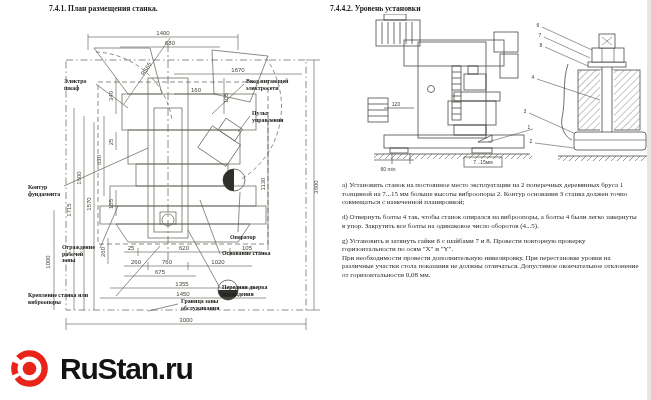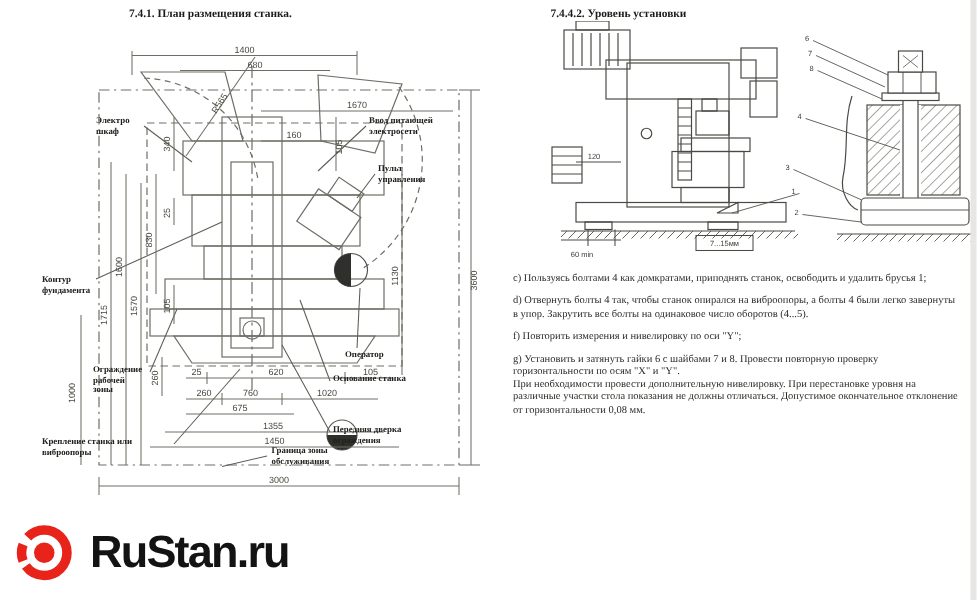--- a/index.html
+++ b/index.html
@@ -1,20 +1,20 @@
 <!DOCTYPE html>
 <html><head>
 <meta charset="utf-8">
 <style>
   html,body{margin:0;padding:0;}
   body{
     width:651px;height:400px;position:relative;overflow:hidden;
     background:#ffffff;font-family:"Liberation Serif",serif;
   }
-  .sec-title{position:absolute;font-weight:bold;font-size:7.6px;color:#1b1b1b;white-space:nowrap;margin-left:37px;}
+  .sec-title{position:absolute;font-weight:bold;font-size:7.6px;color:#1b1b1b;white-space:nowrap;}
   .callout{
     position:absolute;font-size:5.9px;line-height:1.12;color:#20201d;
     font-weight:bold;white-space:pre-line;letter-spacing:0px;
   }
   .drawing{position:absolute;}
   .dimtext{font-family:"Liberation Sans",sans-serif;font-size:6px;fill:#49493f;}
   .numtext{font-family:"Liberation Sans",sans-serif;font-size:5px;fill:#3c3c38;}
   .paras{position:absolute;left:342px;top:181px;width:299px;}
   .para{
     margin:0 0 6.5px 0;font-size:7px;line-height:1.22;color:#2b2b28;
@@ -261,23 +261,22 @@
     <line x1="276" y1="23" x2="286" y2="31" stroke="#4a4a45" stroke-width="0.5"></line>
     <line x1="286" y1="23" x2="276" y2="31" stroke="#4a4a45" stroke-width="0.5"></line>
     <rect x="248" y="118" width="72" height="18" rx="3" fill="#ffffff" stroke="#4a4a45" stroke-width="0.8"></rect>
     <line x1="248" y1="126" x2="320" y2="126" stroke="#4a4a45" stroke-width="0.6"></line>
     <line x1="232" y1="142" x2="324" y2="142" stroke="#4a4a45" stroke-width="0.8"></line>
     <rect x="232" y="142" width="92" height="5" fill="url(#gr)" stroke="none"></rect>
   </g>
 </svg>
 
 <div class="paras">
-    <p class="para">с) Пользуясь болтами 4 как домкратами, приподнять станок, освободить и удалить брусья 1;</p>
+    <p class="para">а) Установить станок на постоянное место эксплуатации на 2 поперечных деревянных бруса 1 толщиной на 7...15 мм больше высоты виброопоры 2. Контур основания 3 станка должен точно совмещаться с намеченной планировкой;</p>
     <p class="para">d) Отвернуть болты 4 так, чтобы станок опирался на виброопоры, а болты 4 были легко завернуты в упор. Закрутить все болты на одинаковое число оборотов (4...5).</p>
-    <p class="para">f) Повторить измерения и нивелировку по оси "Y";</p>
     <p class="para">g) Установить и затянуть гайки 6 с шайбами 7 и 8. Провести повторную проверку горизонтальности по осям "X" и "Y".
 При необходимости провести дополнительную нивелировку. При перестановке уровня на различные участки стола показания не должны отличаться. Допустимое окончательное отклонение от горизонтальности 0,08 мм.</p>
   </div>
 
 <div class="logo">
   <svg width="43" height="43" viewBox="0 0 44 44">
     <circle cx="22" cy="22" r="7" fill="#e8231a"></circle>
     <circle cx="22" cy="22" r="15.5" fill="none" stroke="#e8231a" stroke-width="6.5" pathLength="100" stroke-dasharray="78 22" stroke-dashoffset="-62"></circle>
     <circle cx="22" cy="22" r="15.5" fill="none" stroke="#e8231a" stroke-width="6.5" pathLength="100" stroke-dasharray="12 88" stroke-dashoffset="-44"></circle>
   </svg>

